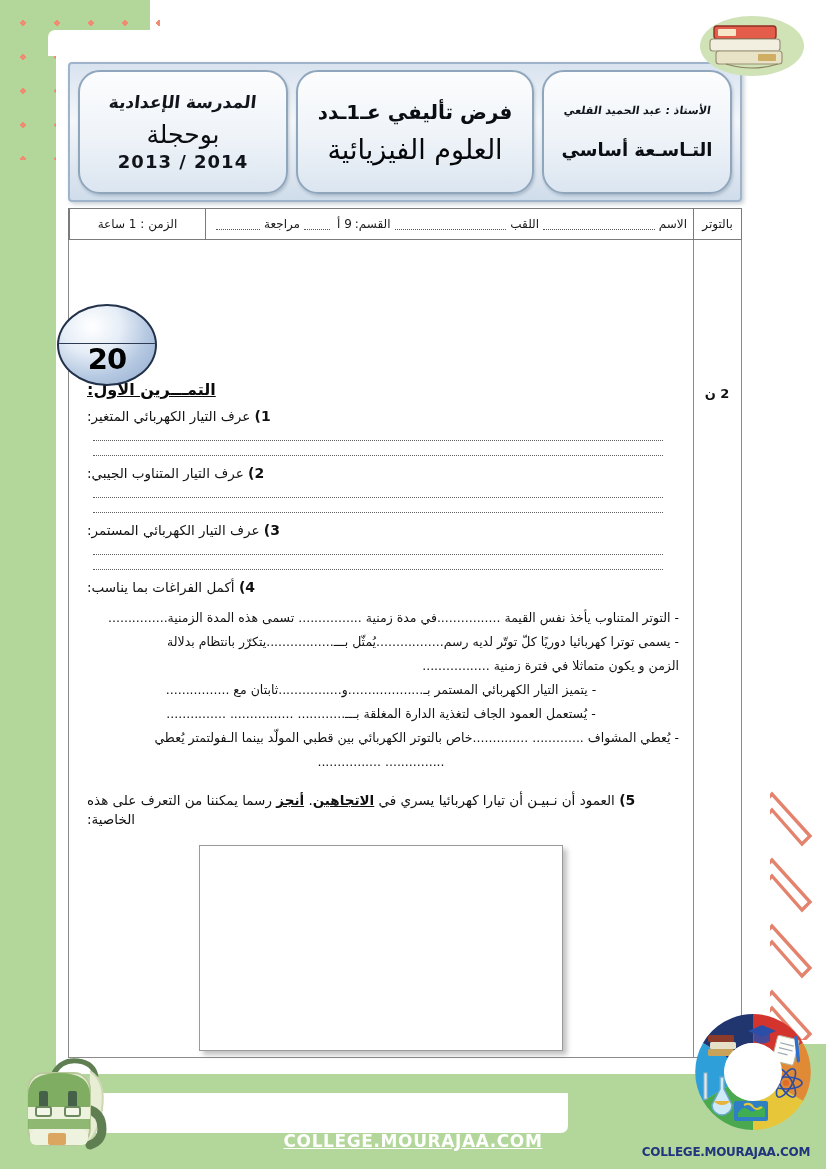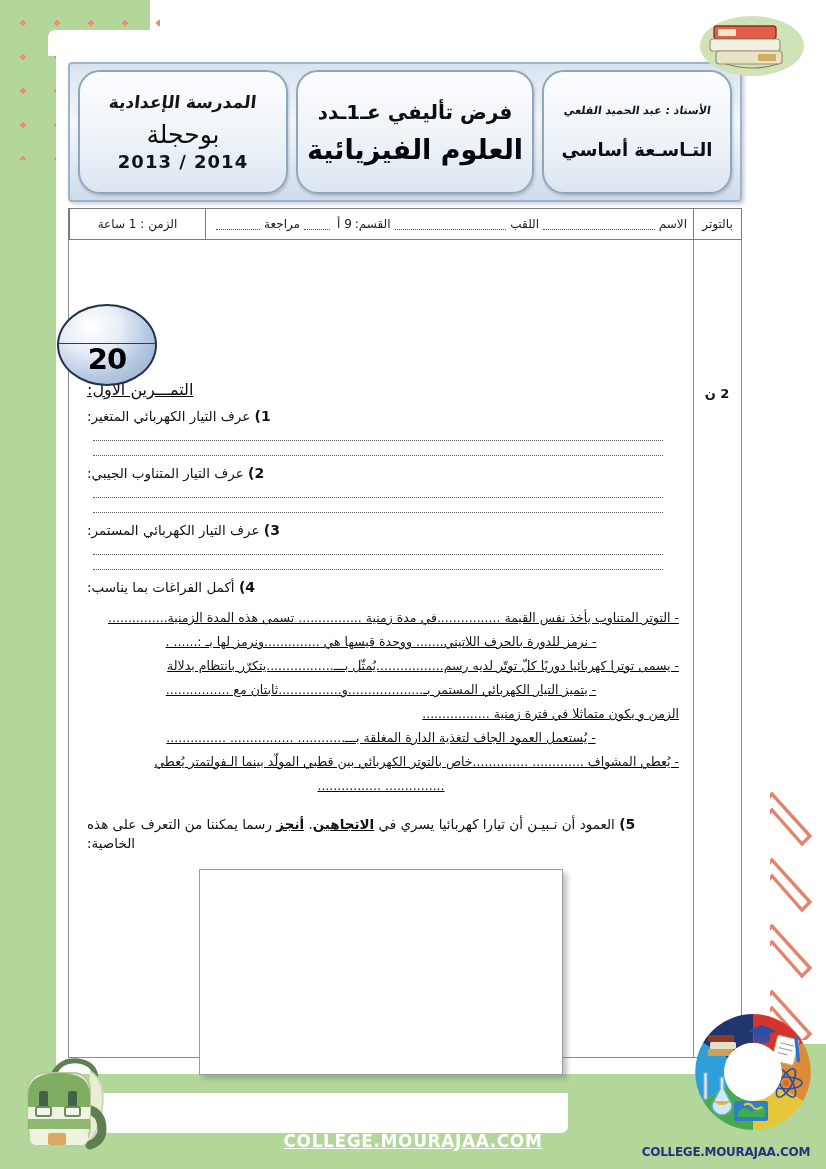--- a/index.html
+++ b/index.html
@@ -61,21 +61,21 @@
     box-shadow:1px 2px 3px rgba(80,100,120,.3);
   }
   #hbox-school{width:210px;}
   #hbox-subject{width:238px;}
   #hbox-teacher{width:190px;}
   .h-line1{font-size:17px;font-weight:bold;color:#12161c;letter-spacing:.5px;
            transform:skewX(-6deg);font-family:"DejaVu Sans",sans-serif;}
   .h-line2{font-size:25px;font-weight:normal;color:#0a0d11;margin-top:8px;letter-spacing:1px;}
   .h-line3{font-size:18px;font-weight:bold;color:#10141a;margin-top:2px;letter-spacing:1px;}
   .h-sub-title{font-size:20px;font-weight:bold;color:#0a0d11;}
-  .h-sub-name{font-size:27px;font-weight:bold;color:#05070a;margin-top:10px;}
+  .h-sub-name{font-size:27px;font-weight:normal;color:#05070a;margin-top:10px;}
   .t-small{font-size:11px;font-weight:bold;color:#12161c;transform:skewX(-8deg);}
   .t-big{font-size:18px;font-weight:bold;color:#0a0d11;margin-top:22px;}
   
   #info-row{
     position:absolute;left:12px;top:164px;width:674px;height:32px;
     border:1px solid #7b7b7b;box-sizing:border-box;display:flex;direction:rtl;
     background:#fff;
   }
   #info-row .cell{
     border-left:1px solid #7b7b7b;box-sizing:border-box;
@@ -107,27 +107,27 @@
     border-radius:50%;border:2px solid #23324a;
     background:radial-gradient(ellipse at 34% 26%,#ffffff 0%,#e7eef7 32%,#b6c9e2 62%,#8fa9cc 100%);
     display:flex;align-items:flex-end;justify-content:center;
     box-sizing:border-box;z-index:8;overflow:hidden;
   }
   #score-circle .bar{position:absolute;left:0;top:47%;width:100%;height:1.4px;background:#2c3a52;}
   #score-circle span{font-size:29px;font-weight:bold;color:#000;
                      font-family:"DejaVu Sans",sans-serif;position:relative;
                      margin-bottom:8px;letter-spacing:-1px;}
   
-  #ex-title{margin-top:140px;text-align:left;font-size:16px;font-weight:normal;
+  #ex-title{margin-top:140px;text-align:left;font-size:16px;font-weight:bold;
             color:#0b0b0b;text-decoration:underline;direction:rtl;padding-left:4px;}
   .q{font-size:13.5px;color:#111;direction:rtl;text-align:left;margin-top:8px;
      line-height:19px;padding-left:4px;}
   .q .num{font-weight:bold;font-size:14px;}
   .rule{border-bottom:1.6px dotted #5b5b5b;height:0;margin:14px 16px 0 10px;}
-  .blank-list{margin-top:10px;direction:rtl;text-decoration:underline;}
+  .blank-list{margin-top:10px;direction:rtl;}
   .bl{font-size:12.5px;color:#111;line-height:22px;direction:rtl;margin-top:2px;}
   .bl.right{text-align:right;}
   .bl.center{text-align:center;}
   .u{text-decoration:underline;font-weight:bold;}
   
   #answer-box{
     margin:16px auto 0 auto;width:362px;height:204px;background:#fff;
     border:1px solid #9a9a9a;box-shadow:4px 4px 5px rgba(120,120,120,.45);
   }
   
@@ -248,24 +248,23 @@
       <div class="rule"></div>
       <div class="rule"></div>
 
       <div class="q">
         <span class="num">4)</span>
         <span>أكمل الفراغات بما يناسب:</span>
       </div>
 
       <div class="blank-list">
         <div class="bl right">- التوتر المتناوب يأخذ نفس القيمة ................في مدة زمنية ................ تسمى هذه المدة الزمنية...............</div>
-        <div class="bl center">- نرمز للدورة بالحرف اللاتيني....... ووحدة قيسها هي ..............ونرمز لها بـ :...... .</div>
         <div class="bl right">- يسمى توترا كهربائيا دوريًا كلّ توتّر لديه رسم.................يُمثّل بـــ.................يتكرّر بانتظام بدلالة</div>
+        <div class="bl right">الزمن و يكون متماثلا في فترة زمنية .................</div>
         <div class="bl center">- يتميز التيار الكهربائي المستمر بـ...................و................ثابتان مع ................</div>
-        <div class="bl right">الزمن و يكون متماثلا في فترة زمنية .................</div>
         <div class="bl center">- يُستعمل العمود الجاف لتغذية الدارة المغلقة بـــ............ ................ ...............</div>
         <div class="bl right">- يُعطي المشواف ............. ..............خاص بالتوتر الكهربائي بين قطبي المولّد بينما الـفولتمتر يُعطي</div>
         <div class="bl center">............... ................</div>
       </div>
 
       <div class="q" style="margin-top:18px">
         <span class="num">5)</span>
         <span>العمود أن نـبيـن أن تيارا كهربائيا يسري في</span>
         <span class="u">الاتجاهين</span><span>.</span>
         <span class="u">أنجز</span>

